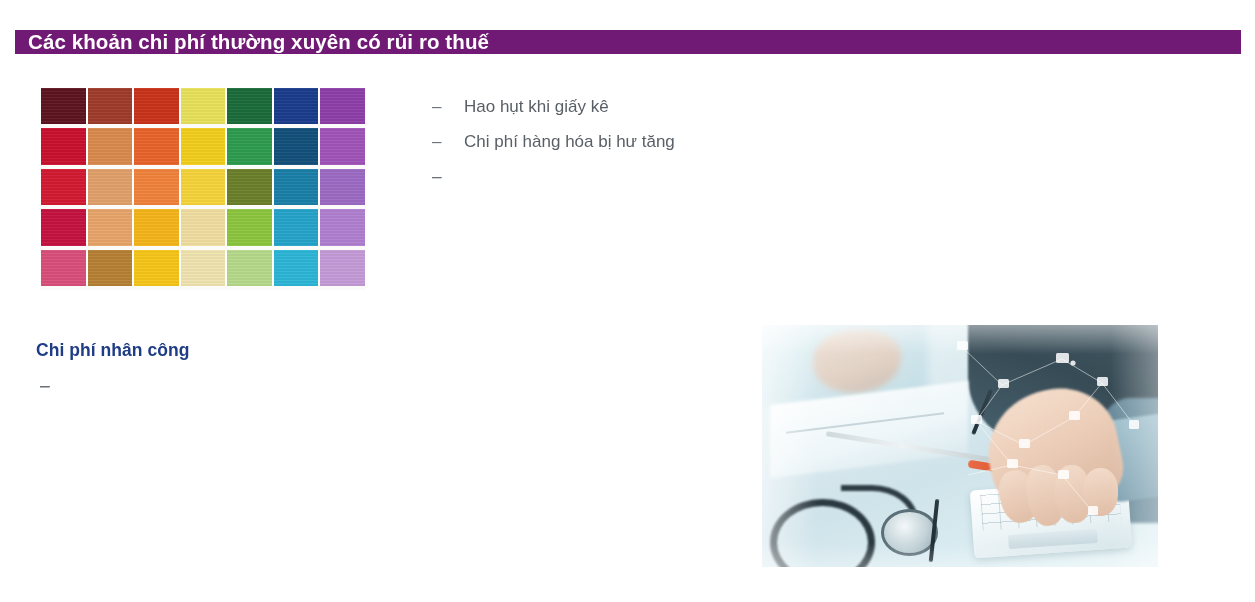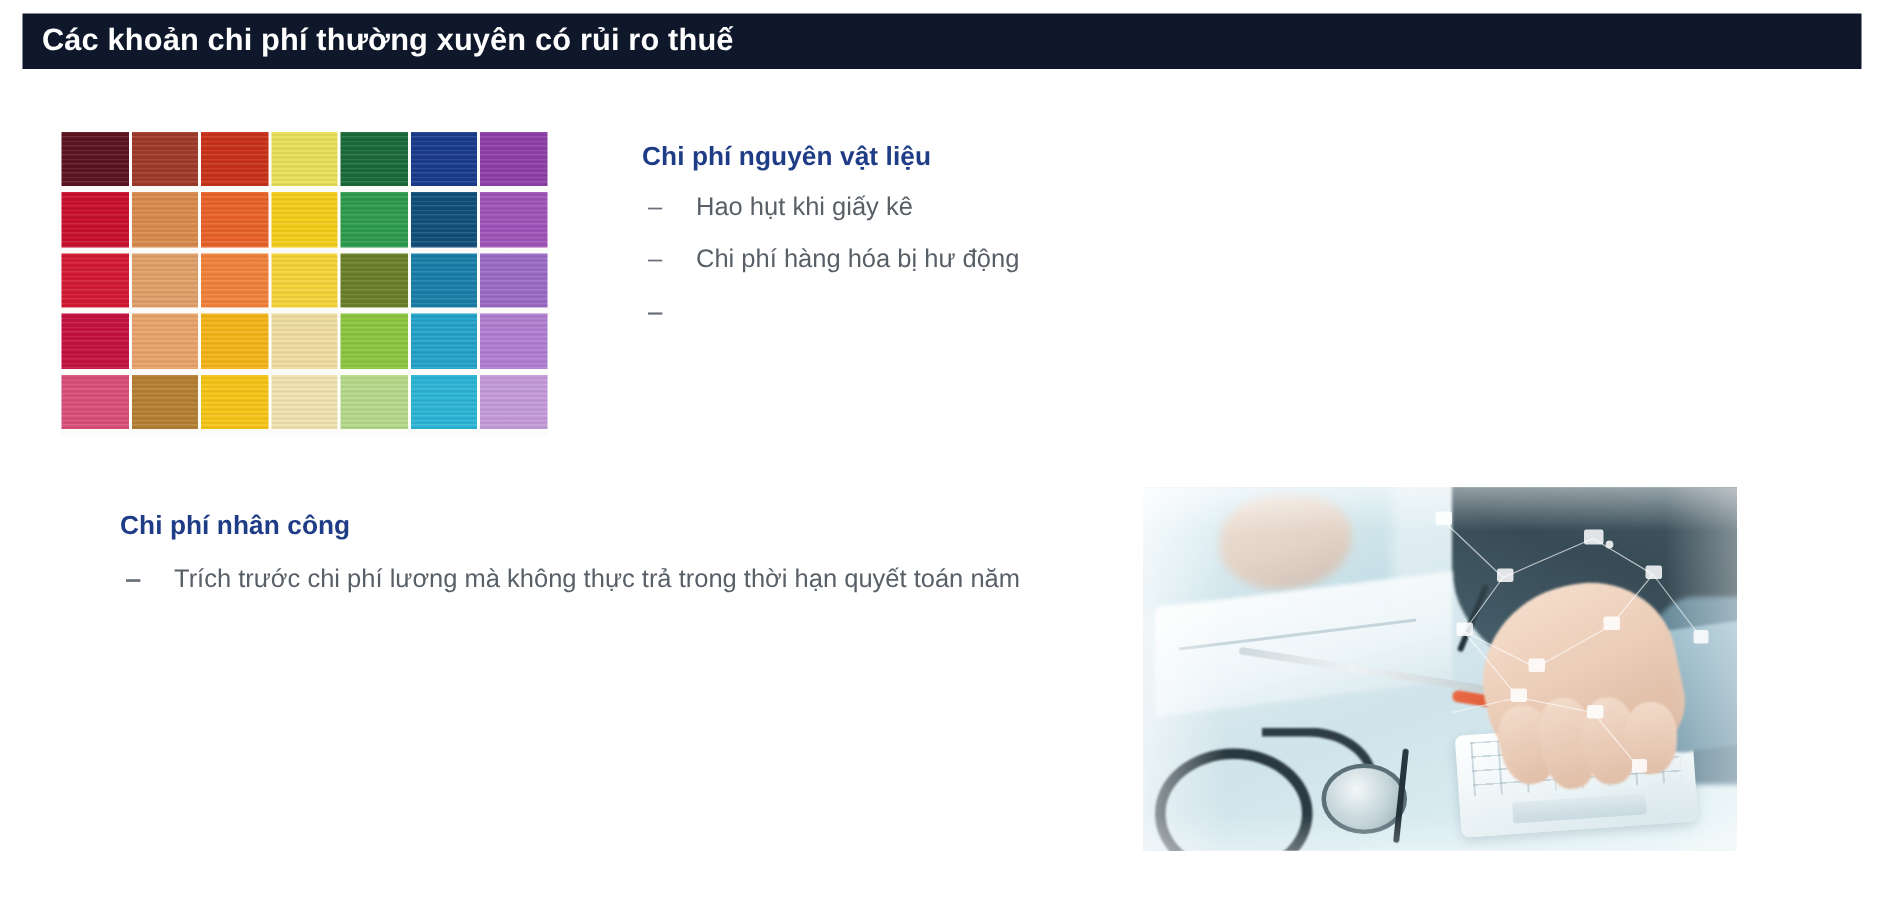--- a/index.html
+++ b/index.html
@@ -14,24 +14,24 @@
     font-family: "Liberation Sans", sans-serif;
     position: relative;
     overflow: hidden;
     -webkit-font-smoothing: antialiased;
   }
 
   
   .title-bar {
     position: absolute;
     left: 15px;
-    top: 9px;
+    top: 30px;
     width: 1226px;
-    height: 37px;
-    background: #0f172a;
+    height: 24px;
+    background: #701a75;
     display: flex;
     align-items: center;
     box-sizing: border-box;
     padding-left: 13px;
   }
   .title-bar .title-text {
     color: #ffffff;
     font-size: 20.5px;
     font-weight: 600;
     letter-spacing: 0.1px;
@@ -103,21 +103,20 @@
     position: absolute;
     left: 428px;
     top: 6px;
     width: 640px;
   }
   .text-block-bottom {
     position: absolute;
     left: 36px;
     top: 340px;
     width: 680px;
-    margin-left: 44px;
   }
   .block-heading {
     color: #1F3C86;
     font-size: 17.5px;
     font-weight: 700;
     line-height: 1.25;
     margin: 0 0 9px 0;
     letter-spacing: 0.05px;
   }
   ul.bullets {
@@ -450,29 +449,28 @@
     <div class="spool-col">
       <div class="spool" style="background:#8E3FA8"></div>
       <div class="spool" style="background:#A054B8"></div>
       <div class="spool" style="background:#9B6BC4"></div>
       <div class="spool" style="background:#B07FD0"></div>
       <div class="spool" style="background:#C49BD8"></div>
     </div>
   </div>
 
   <div class="text-block-top">
-    <div class="block-heading">Chi phí nguyên vật liệu</div>
     <ul class="bullets">
       <li>
         <span class="dash">–</span>
         <span>Hao hụt khi giấy kê</span>
       </li>
       <li>
         <span class="dash">–</span>
-        <span>Chi phí hàng hóa bị hư động</span>
+        <span>Chi phí hàng hóa bị hư tăng</span>
       </li>
       <li>
         <span class="dash">–</span>
       </li>
       <li>
         <span class="dash">–</span>
       </li>
     </ul>
   </div>
 </div>
@@ -486,21 +484,20 @@
         <span class="dash">–</span>
       </li>
       <li>
         <span class="dash">–</span>
       </li>
       <li>
         <span class="dash">–</span>
       </li>
       <li>
         <span class="dash">–</span>
-        <span>Trích trước chi phí lương mà không thực trả trong thời hạn quyết toán năm</span>
       </li>
     </ul>
   </div>
 
   <div class="office-photo">
     <div class="op-layer op-base"></div>
     <div class="op-person-tl"></div>
     <div class="op-hand-tl"></div>
     <div class="op-suit"></div>
     <div class="op-suit2"></div>

